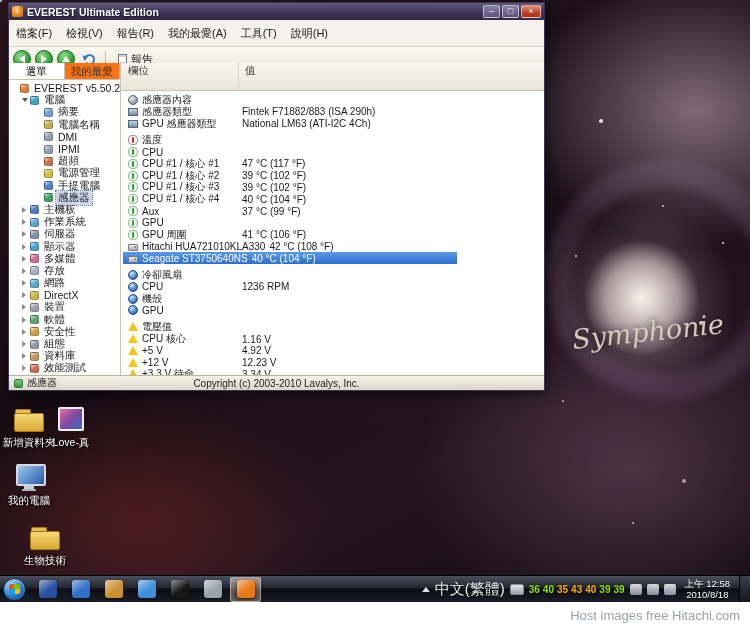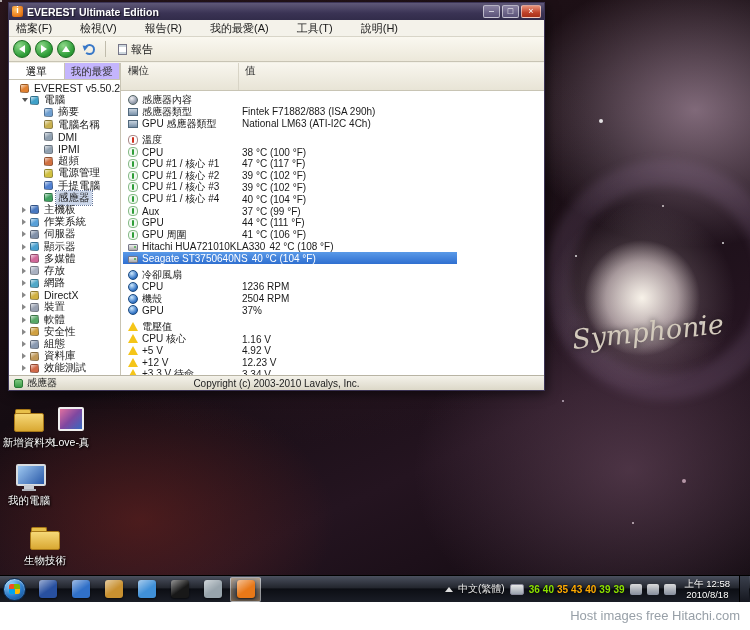--- a/index.html
+++ b/index.html
@@ -53,22 +53,22 @@
   .title-icon { width:11px; height:11px; border-radius:2px; margin-right:4px;
     background:radial-gradient(circle at 35% 30%, #ffc060, #e87818 70%, #b85808);
     position:relative; flex:none; }
   .title-icon::after { content:"i"; position:absolute; left:0; right:0; top:-1px; text-align:center;
     font-size:9px; font-weight:bold; color:#fff; }
   .title-text { flex:1; font-weight:bold; font-size:10.5px; text-shadow:1px 1px 1px rgba(0,0,0,.6); }
   .tb-btn { width:17px; height:13px; margin-left:2px; border:1px solid rgba(255,255,255,.55); border-radius:2px;
     background:linear-gradient(#8a82a2,#5a5278); color:#fff; font-size:9px; line-height:11px; text-align:center; flex:none; }
   .tb-btn.close { background:linear-gradient(#e8927a,#c0432a 60%,#a83018); width:20px; }
 
-  .menubar { height:17px; background:#f4f2ea; border-bottom:1px solid #d8d5c8;
-    display:flex; align-items:center; font-size:11px;gap:14px; }
+  .menubar { height:27px; background:#f4f2ea; border-bottom:1px solid #d8d5c8;
+    display:flex; align-items:center; font-size:11px; }
   .menu-item { padding:0 7px; }
 
   .toolbar { height:25px; background:linear-gradient(#faf8f0,#ece8da); border-bottom:1px solid #c8c4b4;
     display:flex; align-items:center; padding:0 4px; gap:4px; }
   .nav-btn { width:18px; height:18px; border-radius:50%; border:1px solid #1a6a20;
     background:radial-gradient(circle at 35% 30%, #8fd88a, #2f9e38 65%, #1c7a24);
     display:flex; align-items:center; justify-content:center; flex:none; }
   .arr { width:0; height:0; }
   .arr.left  { border-top:4px solid transparent; border-bottom:4px solid transparent; border-right:6px solid #fff; }
   .arr.right { border-top:4px solid transparent; border-bottom:4px solid transparent; border-left:6px solid #fff; }
@@ -78,21 +78,21 @@
   .refresh-ico::after { content:""; position:absolute; left:-4px; top:-2px; width:0; height:0;
     border-top:3px solid transparent; border-bottom:3px solid transparent; border-right:5px solid #3878c8; transform:rotate(40deg); }
   .sep { width:1px; height:16px; background:#c0bcac; margin:0 2px; }
   .report-btn { display:flex; align-items:center; gap:4px; padding:0 6px; height:19px; }
   .page-ico { width:9px; height:11px; background:#fff; border:1px solid #778;
     box-shadow:inset 0 2px 0 #ccd6dd, inset 0 -2px 0 #ccd6dd; }
 
   .main { position:absolute; top:60px; bottom:15px; left:0; right:0; display:flex; background:#fff; }
   .leftpane { width:112px; border-right:1px solid #c8c4b4; background:#fff; display:flex; flex-direction:column; }
   .tabs { display:flex; height:17px; background:#e8e4d8; border-bottom:1px solid #c8c4b4; font-size:10.5px; flex:none; }
-  .tab { flex:1; text-align:center; line-height:16px; background:#c4b5fd; border-right:1px solid #c8c4b4; color:#333; }
+  .tab { flex:1; text-align:center; line-height:16px; background:#f97316; border-right:1px solid #c8c4b4; color:#333; }
   .tab.selected { background:#fff; color:#000; }
   .tree { flex:1; overflow:hidden; padding-top:2px; font-size:10.5px; }
   .titem { display:flex; align-items:center; height:12.2px; padding-left:3px; white-space:nowrap; }
   .titem.lvl1 { padding-left:13px; }
   .titem.lvl2 { padding-left:27px; }
   .exp { width:8px; flex:none; display:flex; align-items:center; }
   .titem.closed .exp::before { content:""; border-left:4px solid #888; border-top:3px solid transparent; border-bottom:3px solid transparent; }
   .titem.open .exp::before { content:""; border-top:4px solid #555; border-left:3px solid transparent; border-right:3px solid transparent; }
   .ticon { width:9px; height:9px; border-radius:2px; margin-right:3px; flex:none;
     background:linear-gradient(145deg, rgba(255,255,255,.75), rgba(255,255,255,0) 50%), var(--c,#888);
@@ -152,21 +152,21 @@
   .task-btn { width:31px; height:25px; display:flex; align-items:center; justify-content:center;
     border-radius:2px; margin:0 1px; }
   .task-btn.selected { background:linear-gradient(rgba(255,255,255,.38), rgba(255,255,255,.12));
     border:1px solid rgba(255,255,255,.45); box-shadow:inset 0 0 6px rgba(255,190,110,.55); }
   .task-ico { width:18px; height:18px; border-radius:3px;
     background:linear-gradient(145deg, rgba(255,255,255,.55), rgba(255,255,255,0) 55%), var(--c,#888);
     box-shadow:0 1px 2px rgba(0,0,0,.6); }
   .tray { margin-left:auto; display:flex; align-items:center; gap:5px; height:100%; padding-right:1px; }
   .tray-arrow { width:0; height:0; border-left:4px solid transparent; border-right:4px solid transparent;
     border-bottom:5px solid #ddd; }
-  .lang-text { font-size:10px; color:#eee; text-shadow:0 1px 1px #000; }
+  .lang-text { font-size:15px; color:#eee; text-shadow:0 1px 1px #000; }
   .kb-chip { width:14px; height:11px; border:1px solid #889; border-radius:2px;
     background:linear-gradient(#e8e8e8,#9aa2ae); }
   .tray-nums { display:flex; gap:3px; align-items:center; }
   .tray-num { font-size:10px; font-weight:bold; color:var(--c,#8be000); text-shadow:0 0 2px rgba(0,0,0,.9); }
   .tray-ico { width:12px; height:11px; border-radius:2px; opacity:.92;
     background:linear-gradient(#e8e8e8,#9098a8); }
   .clock { text-align:center; font-size:9.5px; line-height:11px; padding:0 4px; text-shadow:0 1px 1px #000; }
   .show-desktop { width:10px; height:27px; border-left:1px solid #000;
     background:linear-gradient(#3a3f4c,#14161e); }
 
@@ -392,21 +392,20 @@
                 <span class="vvalue">National LM63 (ATI-I2C 4Ch)</span>
               </div>
               <div class="vrow sec ic-temph gap">
                 <span class="ric"></span>
                 <span class="vfield">溫度</span>
                 <span class="vvalue"></span>
               </div>
               <div class="vrow ic-temp">
                 <span class="ric"></span>
                 <span class="vfield">CPU</span>
-                <span class="vvalue">38 °C (100 °F)</span>
               </div>
               <div class="vrow ic-temp">
                 <span class="ric"></span>
                 <span class="vfield">CPU #1 / 核心 #1</span>
                 <span class="vvalue">47 °C (117 °F)</span>
               </div>
               <div class="vrow ic-temp">
                 <span class="ric"></span>
                 <span class="vfield">CPU #1 / 核心 #2</span>
                 <span class="vvalue">39 °C (102 °F)</span>
@@ -422,21 +421,20 @@
                 <span class="vvalue">40 °C (104 °F)</span>
               </div>
               <div class="vrow ic-temp">
                 <span class="ric"></span>
                 <span class="vfield">Aux</span>
                 <span class="vvalue">37 °C (99 °F)</span>
               </div>
               <div class="vrow ic-temp">
                 <span class="ric"></span>
                 <span class="vfield">GPU</span>
-                <span class="vvalue">44 °C (111 °F)</span>
               </div>
               <div class="vrow ic-temp">
                 <span class="ric"></span>
                 <span class="vfield">GPU 周圍</span>
                 <span class="vvalue">41 °C (106 °F)</span>
               </div>
               <div class="vrow ic-disk">
                 <span class="ric"></span>
                 <span class="vfield">Hitachi HUA721010KLA330</span>
                 <span class="vvalue">42 °C (108 °F)</span>
@@ -452,26 +450,24 @@
                 <span class="vvalue"></span>
               </div>
               <div class="vrow ic-fan">
                 <span class="ric"></span>
                 <span class="vfield">CPU</span>
                 <span class="vvalue">1236 RPM</span>
               </div>
               <div class="vrow ic-fan">
                 <span class="ric"></span>
                 <span class="vfield">機殼</span>
-                <span class="vvalue">2504 RPM</span>
               </div>
               <div class="vrow ic-fan">
                 <span class="ric"></span>
                 <span class="vfield">GPU</span>
-                <span class="vvalue">37%</span>
               </div>
               <div class="vrow sec ic-volth gap">
                 <span class="ric"></span>
                 <span class="vfield">電壓值</span>
                 <span class="vvalue"></span>
               </div>
               <div class="vrow ic-volt">
                 <span class="ric"></span>
                 <span class="vfield">CPU 核心</span>
                 <span class="vvalue">1.16 V</span>

